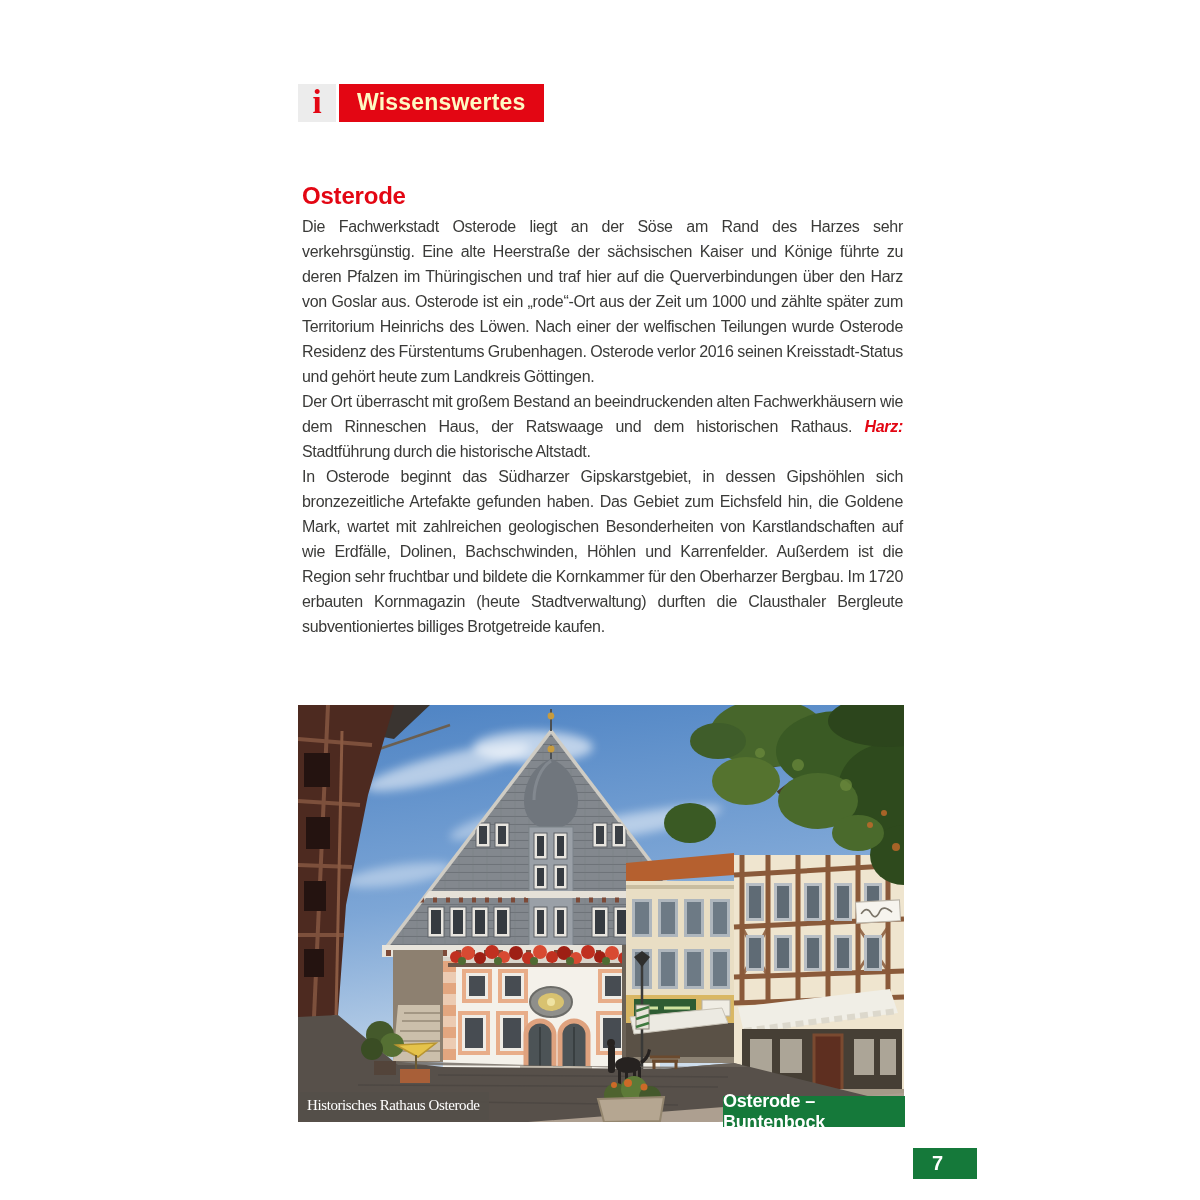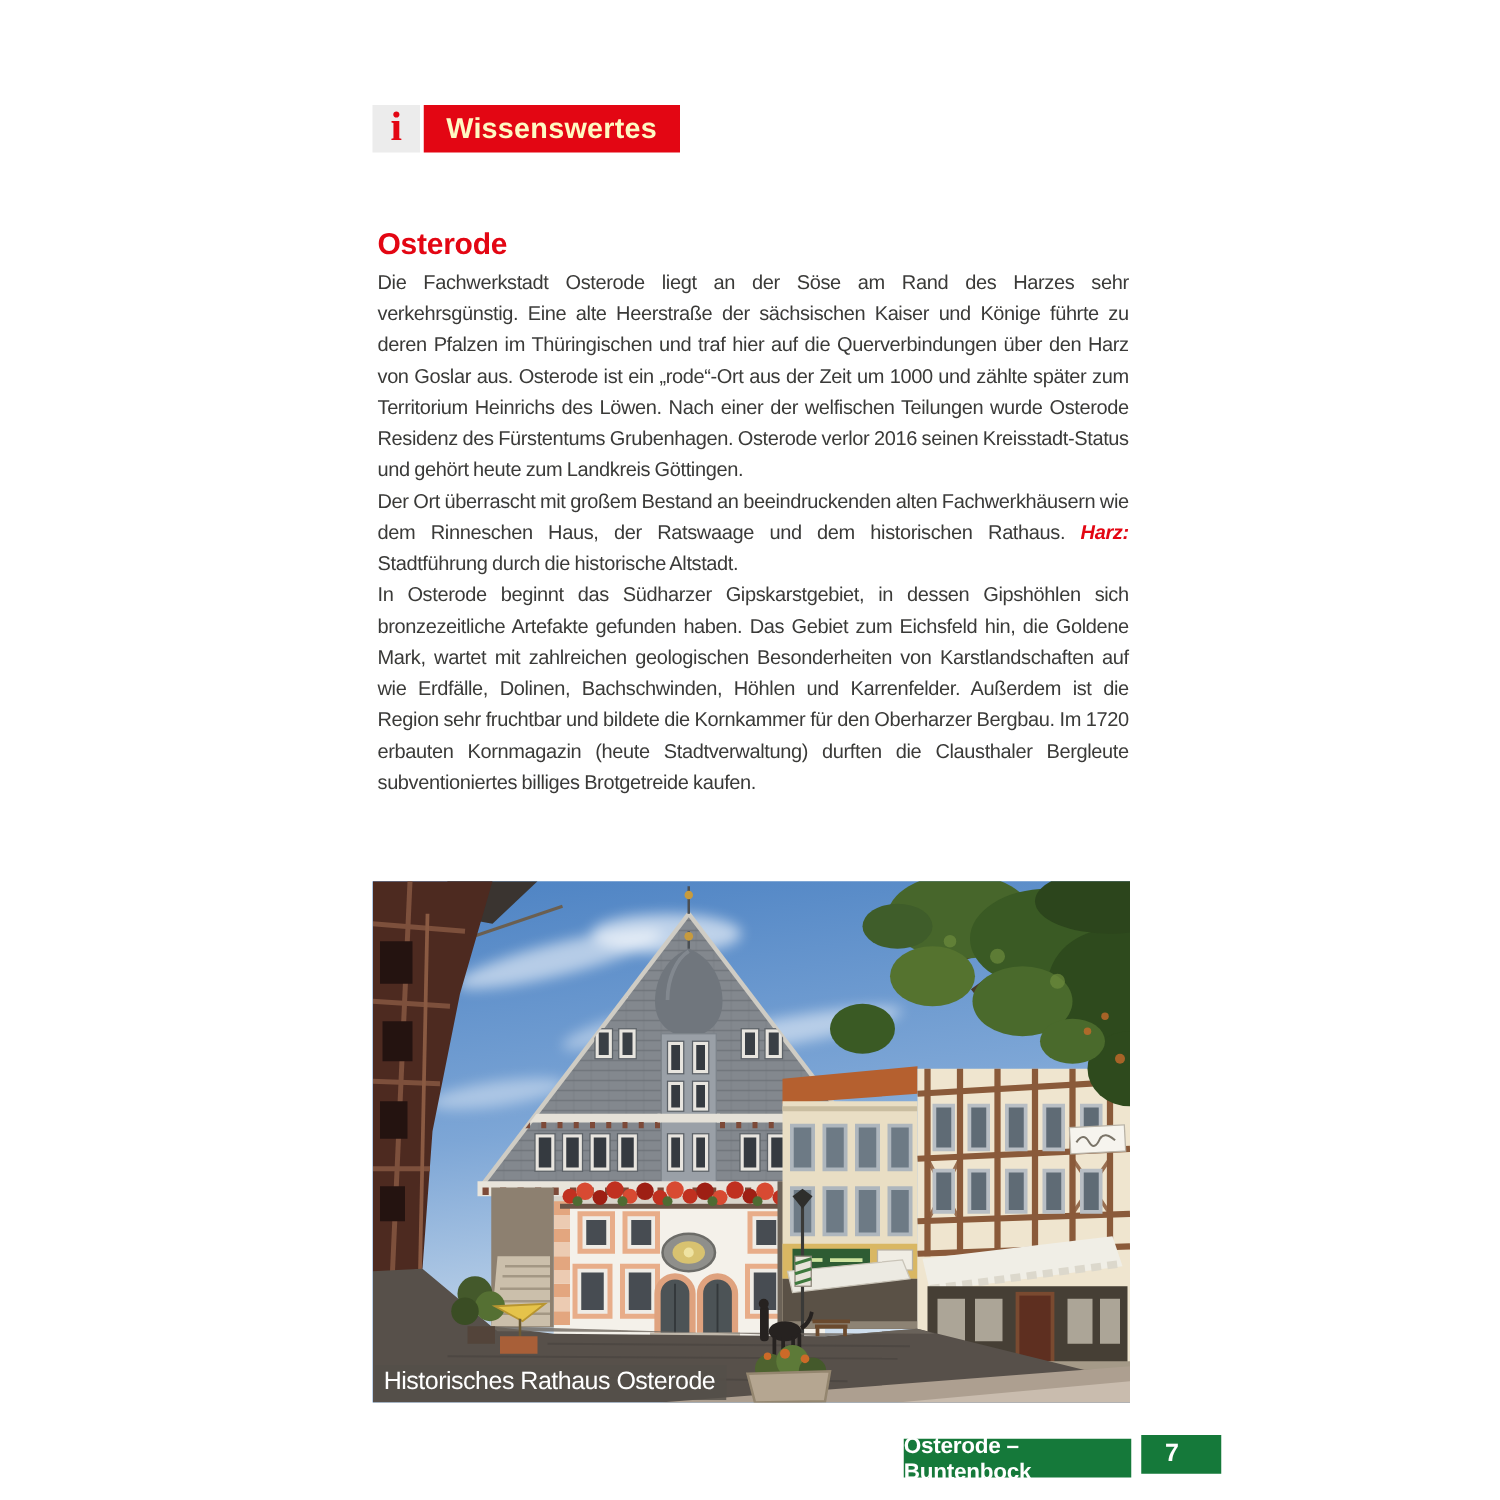--- a/index.html
+++ b/index.html
@@ -38,31 +38,31 @@
     hyphens:auto;-webkit-hyphens:auto;
   }
   .tipp{color:var(--accent-red,#e30613);font-style:italic;font-weight:bold;}
 
   
   .photo{position:absolute;left:298px;top:705px;width:606px;height:417px;overflow:hidden;background:#7da6d6;}
   .photo svg{display:block;width:606px;height:417px;}
   .photo-caption{
     position:absolute;left:2px;bottom:2px;
     background:rgba(84,79,73,0.82);color:#fff;
-    font-size:20px;line-height:17px;padding:5px 9px 6px 7px;
-    letter-spacing:-0.4px;white-space:nowrap;
+    font-size:15px;line-height:17px;padding:5px 9px 6px 7px;
+    letter-spacing:-0.4px;white-space:nowrap;font-family:Liberation Serif, serif;
   }
 
   
   .footer-series{
     position:absolute;top:1153px;left:402px;width:305px;text-align:right;
     color:var(--accent-green,#15793a);font-weight:bold;font-size:19px;letter-spacing:-0.2px;
   }
   .route-badge{
-    position:absolute;top:1151px;left:723px;width:182px;height:31px;
+    position:absolute;top:1096px;left:723px;width:182px;height:31px;
     background:var(--accent-green,#15793a);color:#fff;font-weight:bold;font-size:18px;
     display:flex;align-items:center;justify-content:center;letter-spacing:-0.2px;
   }
   .page-badge{
     position:absolute;top:1148px;left:913px;width:64px;height:31px;box-sizing:border-box;
     background:var(--accent-green,#15793a);color:#fff;font-weight:bold;font-size:20px;
     display:flex;align-items:center;padding-left:19px;
   }
 </style>
 </head>

